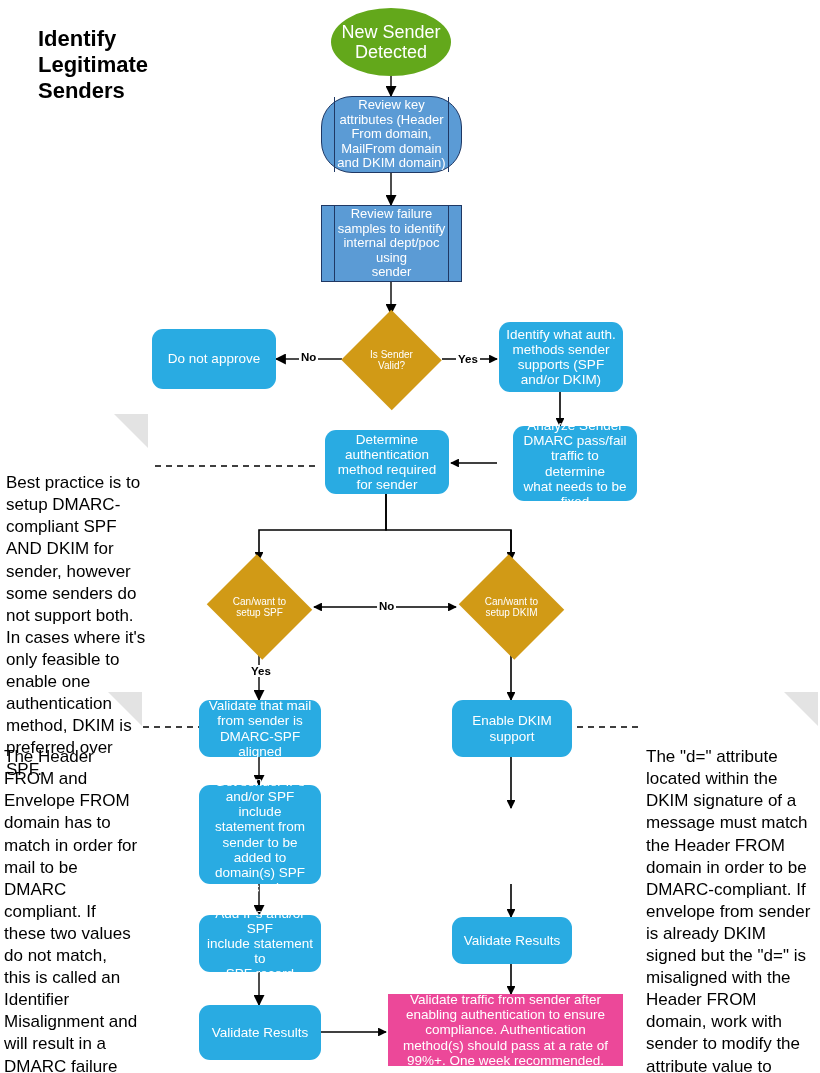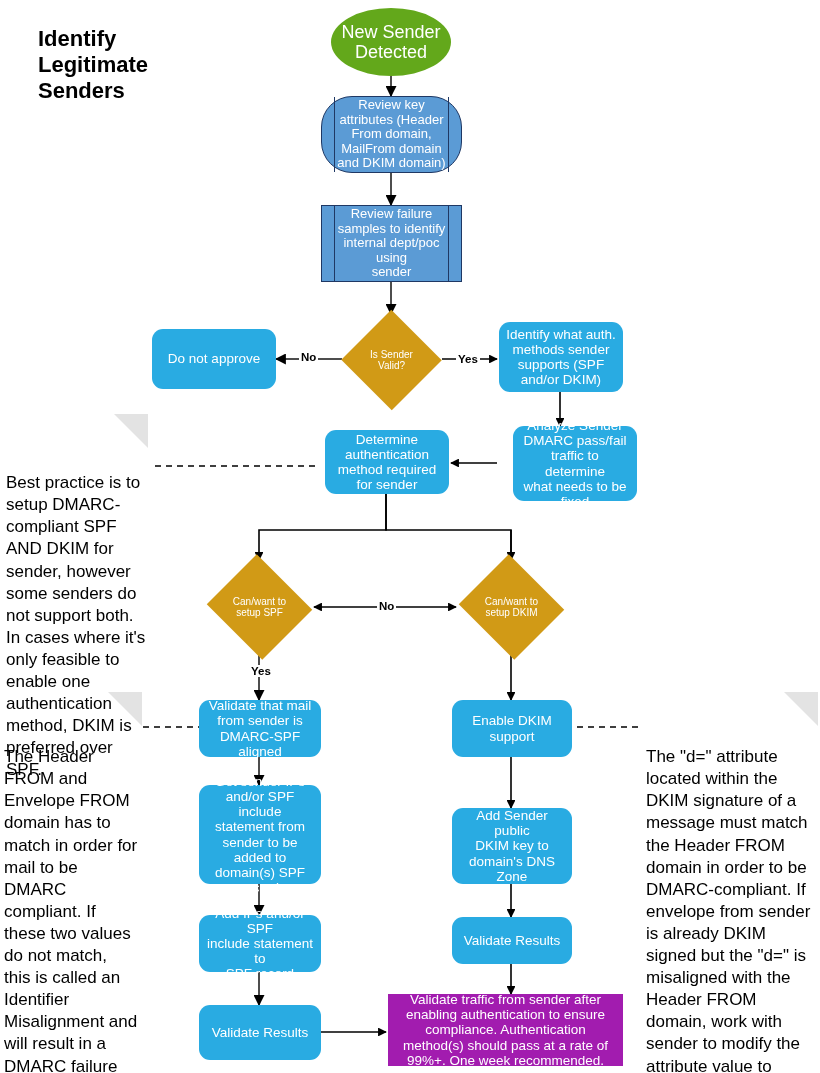--- a/index.html
+++ b/index.html
@@ -93,21 +93,21 @@
   .decision .dtext {
     position: relative;
     z-index: 2;
     width: 100%;
     padding: 0 6px;
     box-sizing: border-box;
   }
 
   
   .result {
-    background: #a21caf;
+    background: #ec4899;
     font-size: 13.5px;
     padding: 3px 6px;
   }
 
   
   .note {
     position: absolute;
     color: #000000;
     font-size: 17px;
     line-height: 1.30;
@@ -302,26 +302,20 @@
 
   <div class="node process" style="left:199px; top:1005px; width:122px; height:55px;">
     <span style="white-space: pre-line;">Validate Results</span>
   </div>
 
   <div class="node process" style="left:452px; top:700px; width:120px; height:57px;">
     <span style="white-space: pre-line;">Enable DKIM
 support</span>
   </div>
 
-  <div class="node process" style="left:452px; top:808px; width:120px; height:76px;">
-    <span style="white-space: pre-line;">Add Sender public
-DKIM key to
-domain's DNS
-Zone</span>
-  </div>
 
   <div class="node process" style="left:452px; top:917px; width:120px; height:47px;">
     <span style="white-space: pre-line;">Validate Results</span>
   </div>
 
   <div class="node result" style="left:388px; top:994px; width:235px; height:72px;">
     <span style="white-space: pre-line;">Validate traffic from sender after
 enabling authentication to ensure
 compliance. Authentication
 method(s) should pass at a rate of

